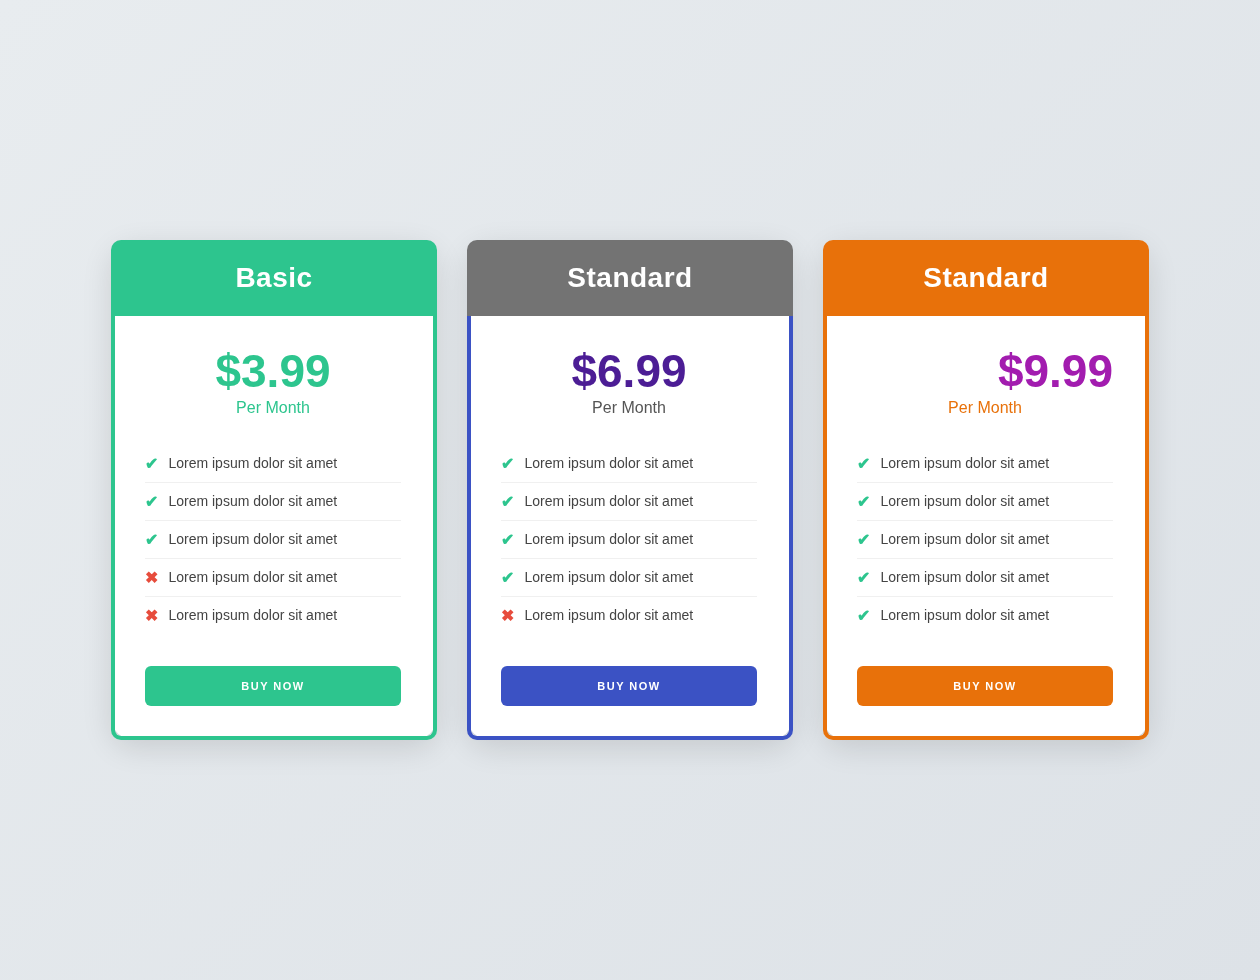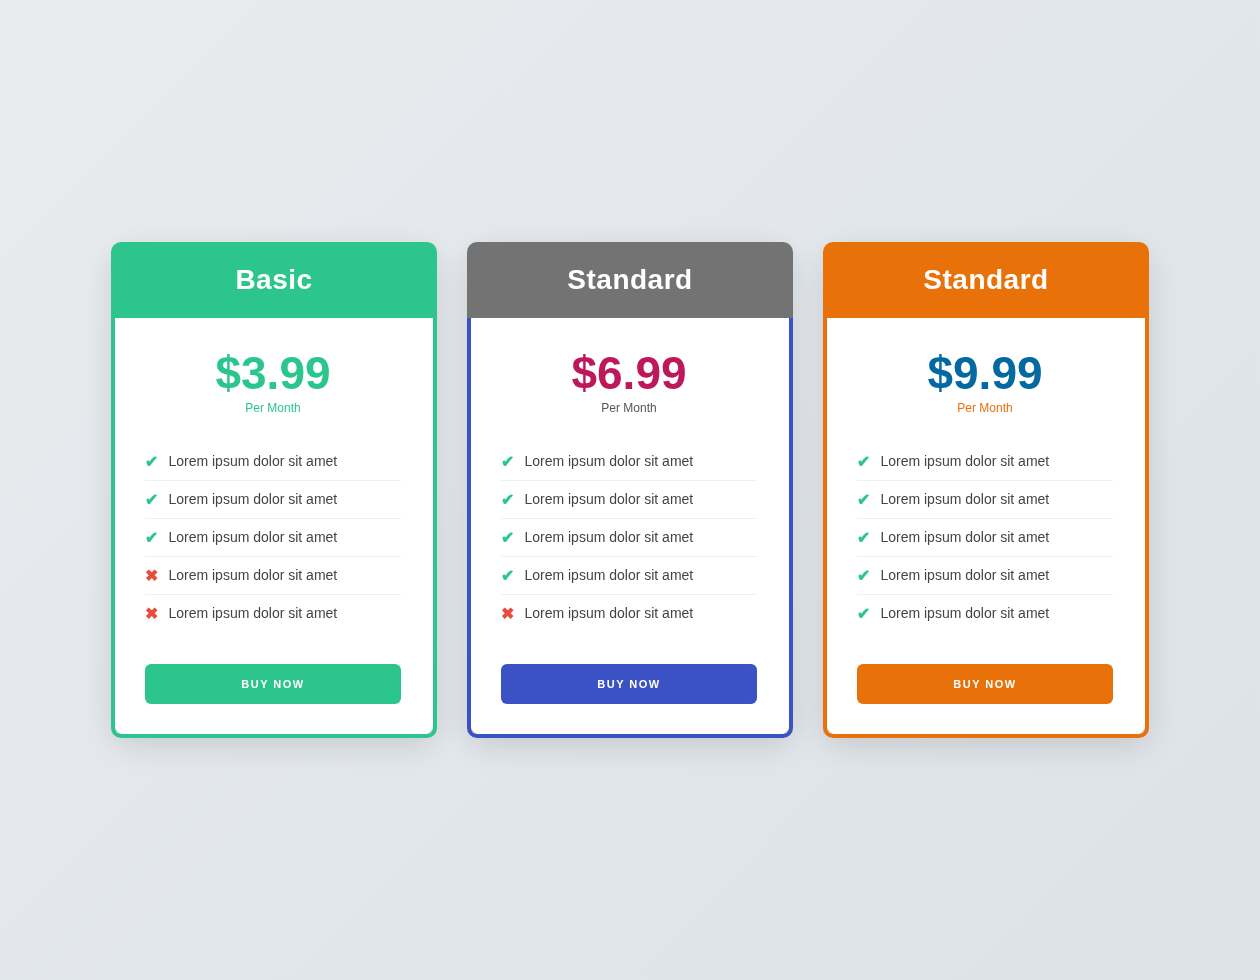--- a/index.html
+++ b/index.html
@@ -57,21 +57,21 @@
       margin-bottom: 28px;
     }
 
     .price {
       font-size: 46px;
       font-weight: 700;
       line-height: 1.1;
     }
 
     .per-month {
-      font-size: 12px;
+      font-size: 16px;
       margin-top: 2px;
     }
 
     .features-list {
       list-style: none;
       margin-bottom: 32px;
     }
 
     .features-list li {
       display: flex;
@@ -126,32 +126,32 @@
     .card-basic .per-month { color: #2dc58e; }
     .card-basic .btn-buy { background: #2dc58e; }
 
     
     .card-standard .card-header { background: #737373; }
     .card-standard .card-body {
       border-left-color: #3b52c4;
       border-right-color: #3b52c4;
       border-bottom-color: #3b52c4;
     }
-    .card-standard .price { color: #be185d; }
+    .card-standard .price { color: #4c1d95; }
     .card-standard .per-month { color: #555; }
     .card-standard .btn-buy { background: #3b52c4; }
 
     
     .card-premium .card-header { background: #e8710a; }
     .card-premium .card-body {
       border-left-color: #e8710a;
       border-right-color: #e8710a;
       border-bottom-color: #e8710a;
     }
-    .card-premium .price { color: #0369a1; }
+    .card-premium .price { color: #a21caf; text-align: right; }
     .card-premium .per-month { color: #e8710a; }
     .card-premium .btn-buy { background: #e8710a; }
   </style>
 </head>
 <body>
 
 <div class="pricing-container">
 <div class="pricing-card card-basic">
       <div class="card-header">
         <h2>Basic</h2>

